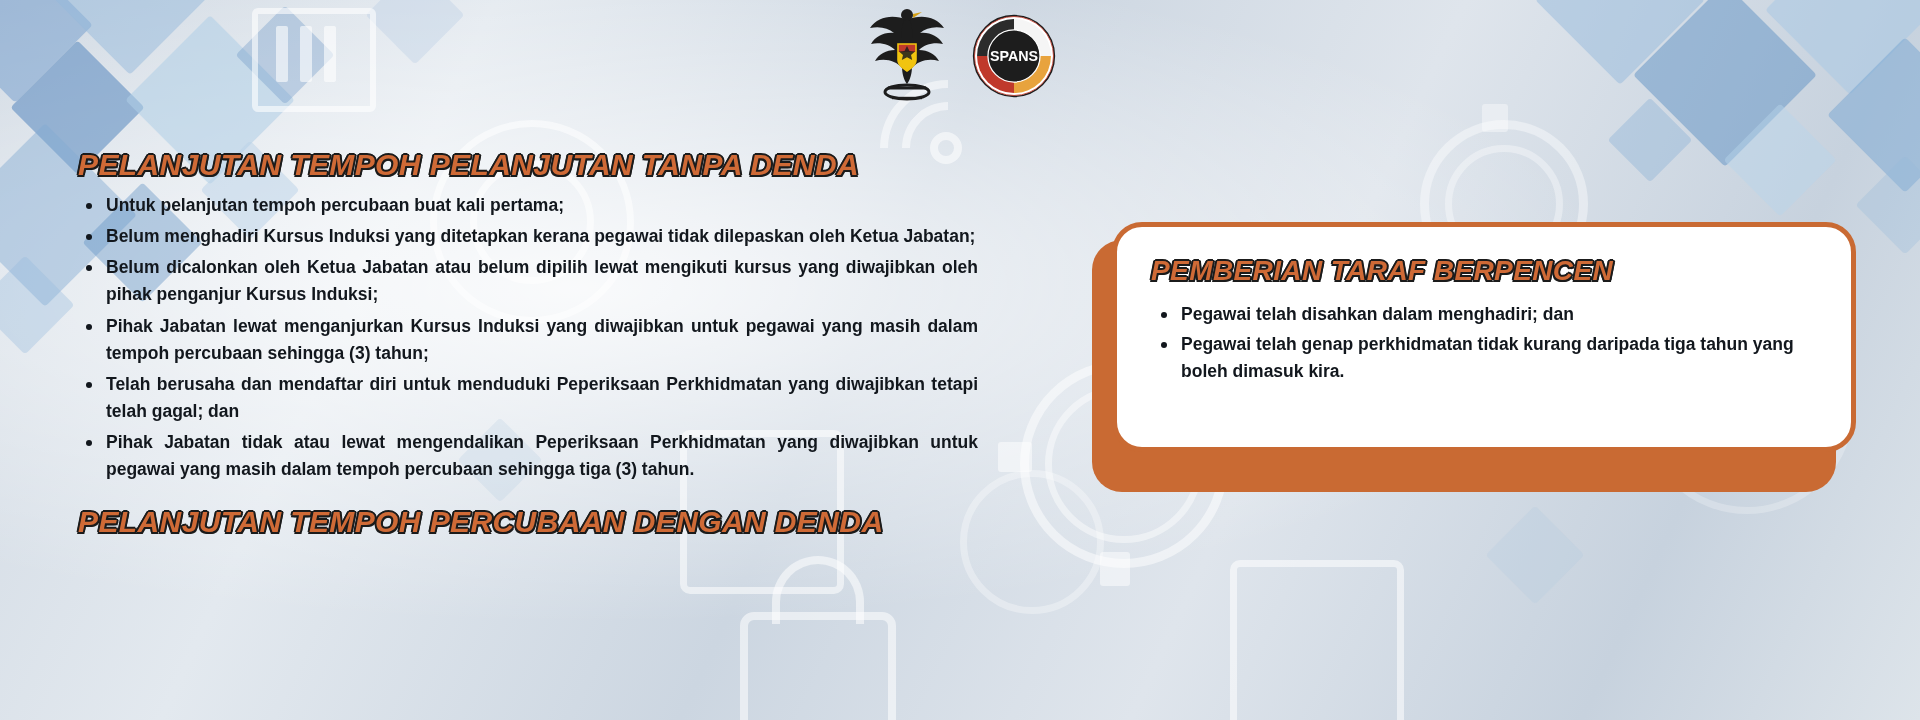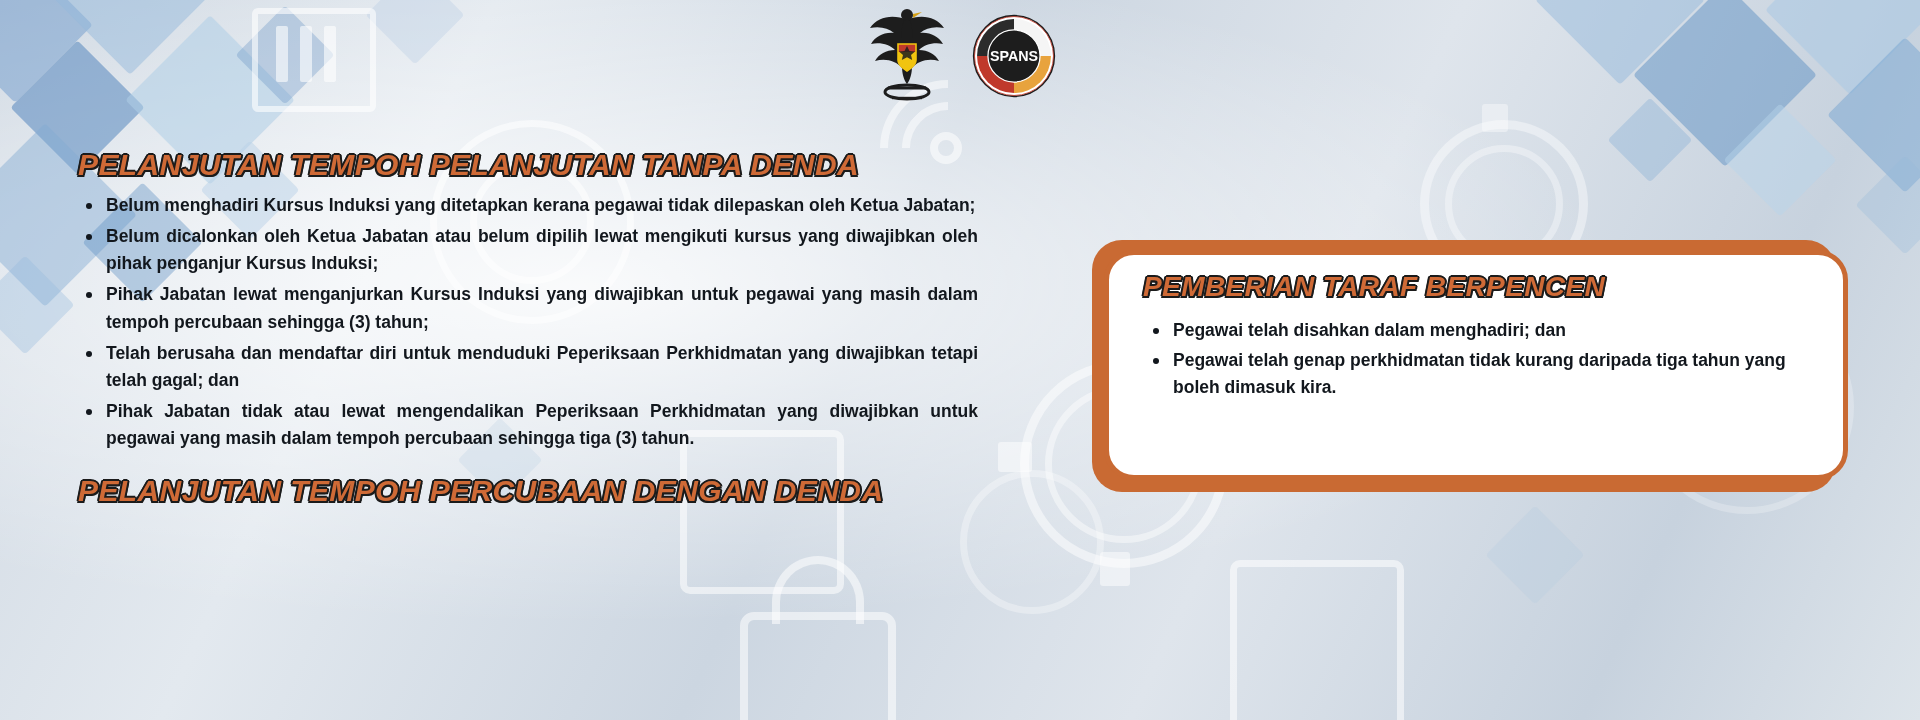--- a/index.html
+++ b/index.html
@@ -187,30 +187,29 @@
     position: absolute;
     left: 0;
     top: 0;
     width: 744px;
     height: 252px;
     background: #c96a33;
     border-radius: 30px;
   }
   .card-main {
     position: absolute;
-    left: 12px;
+    left: 20px;
     top: -18px;
     width: 744px;
     height: 230px;
     background: #ffffff;
     border: 5px solid #c96a33;
     border-radius: 30px;
     box-sizing: border-box;
-    padding: 16px 34px 20px 34px;
-    margin-top: 28px;
+    padding: 28px 34px 20px 34px;
   }
   .card-main .heading {
     font-size: 28px;
     margin-bottom: 14px;
   }
   .card-main ul.bullets li {
     font-size: 17.5px;
     padding-left: 30px;
     text-align: left;
     line-height: 1.5;
@@ -313,20 +312,21 @@
       <circle cx="50" cy="50" r="31" fill="#1d1d1d"></circle>
       <circle cx="50" cy="50" r="31" fill="none" stroke="#ffffff" stroke-width="1.5"></circle>
       <text x="50" y="56" text-anchor="middle" font-family="Liberation Sans, sans-serif" font-size="17" font-weight="bold" fill="#ffffff">SPANS</text>
     </svg>
   </div>
 
   <div class="left-col">
 
     <h2 class="heading">PELANJUTAN TEMPOH PELANJUTAN TANPA DENDA</h2>
     <ul class="bullets">
+      <li>Untuk pelanjutan tempoh percubaan buat kali pertama;</li>
       <li>Belum menghadiri Kursus Induksi yang ditetapkan kerana pegawai tidak dilepaskan oleh Ketua Jabatan;</li>
       <li>Belum dicalonkan oleh Ketua Jabatan atau belum dipilih lewat mengikuti kursus yang diwajibkan oleh pihak penganjur Kursus Induksi;</li>
       <li>Pihak Jabatan lewat menganjurkan Kursus Induksi yang diwajibkan untuk pegawai yang masih dalam tempoh percubaan sehingga (3) tahun;</li>
       <li>Telah berusaha dan mendaftar diri untuk menduduki Peperiksaan Perkhidmatan yang diwajibkan tetapi telah gagal; dan</li>
       <li>Pihak Jabatan tidak atau lewat mengendalikan Peperiksaan Perkhidmatan yang diwajibkan untuk pegawai yang masih dalam tempoh percubaan sehingga tiga (3) tahun.</li>
     </ul>
 
     <div class="block-gap"></div>
 
     <h2 class="heading">PELANJUTAN TEMPOH PERCUBAAN DENGAN DENDA</h2>

